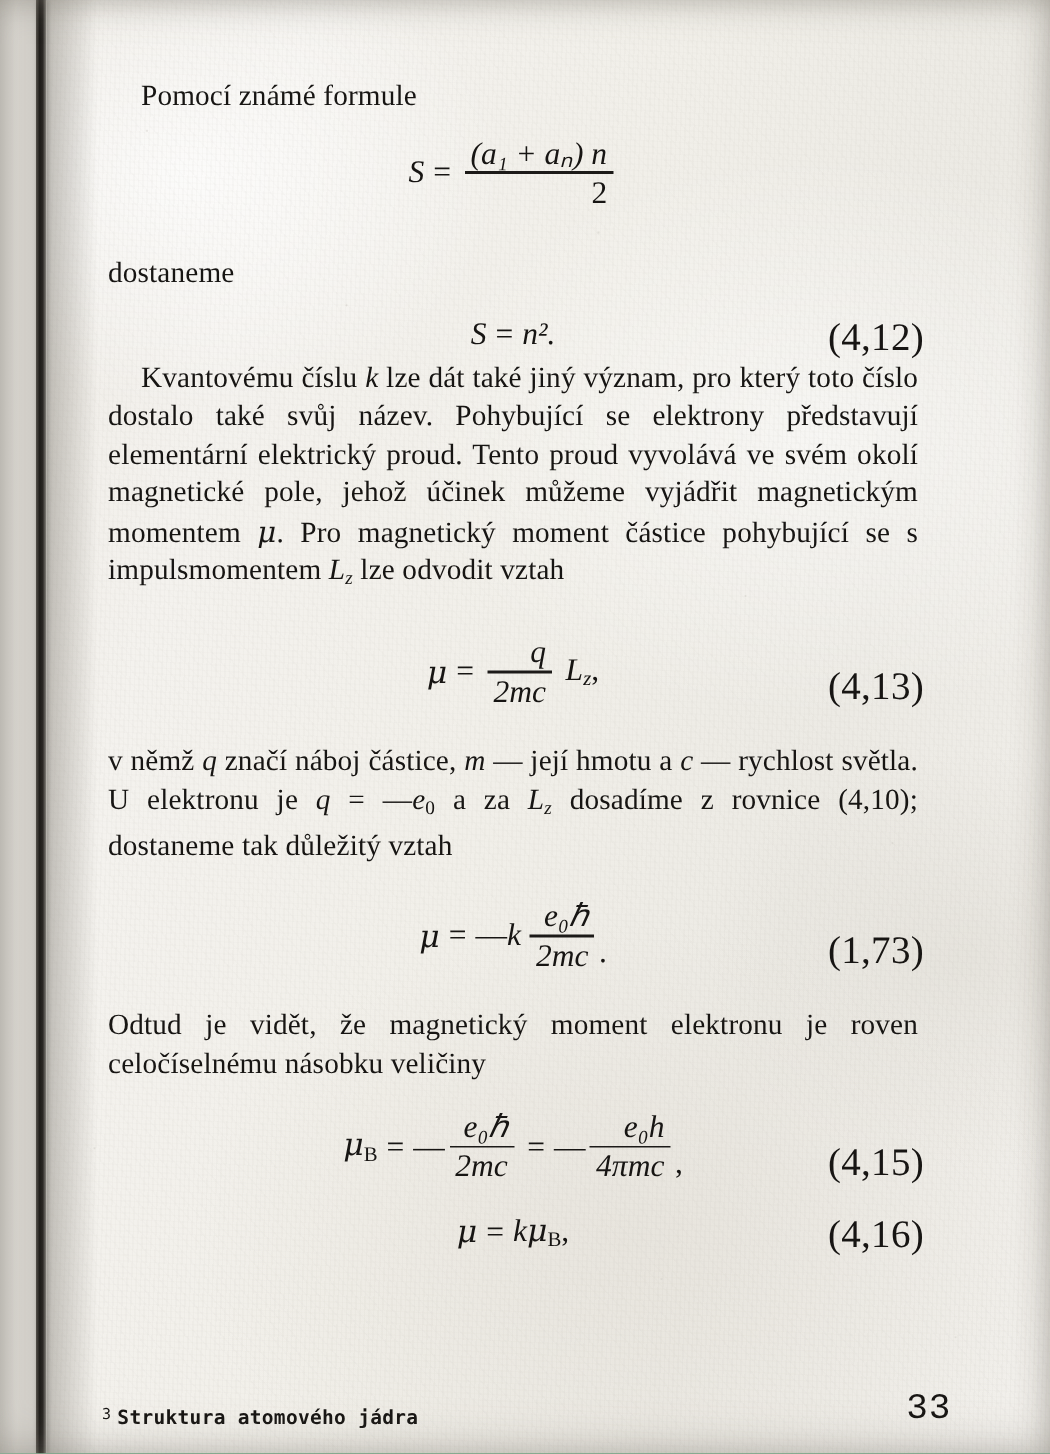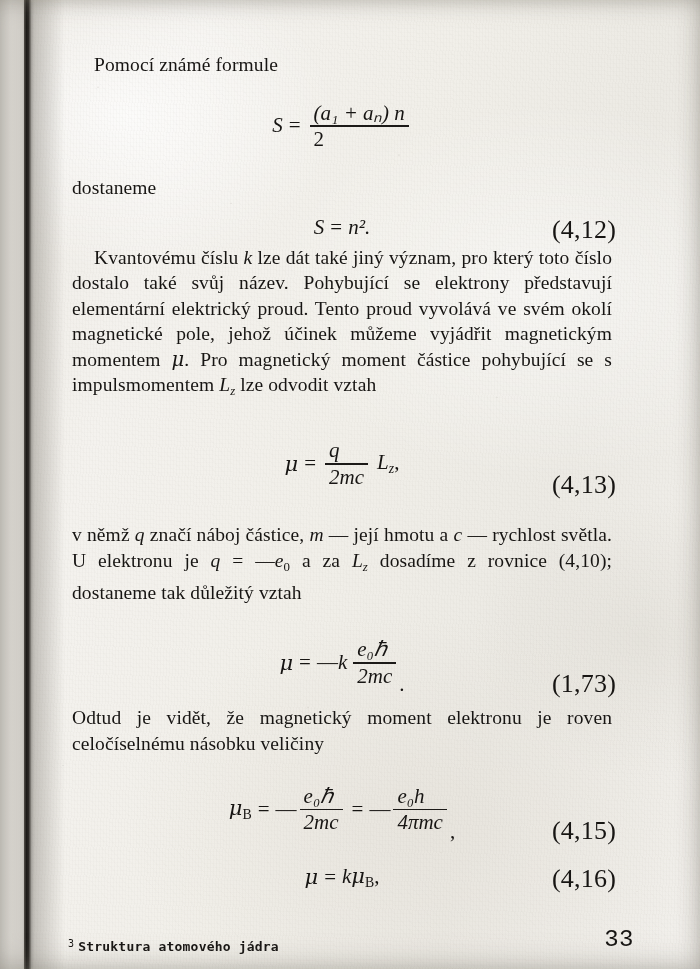--- a/index.html
+++ b/index.html
@@ -120,23 +120,23 @@
   .eqnum {
     position: absolute;
     right: -4px;
     bottom: 0px;
     font-size: 26px;
     letter-spacing: .2px;
   }
   .frac {
     display: inline-flex;
     flex-direction: column;
-    align-items: flex-start;
+    align-items: flex-end;
     vertical-align: middle;
-    margin: 12px 3px;
+    margin: 1px 3px;
     line-height: 1.08;
   }
   .frac .num { padding: 0 4px 1px 4px; }
   .frac .den { padding: 1px 4px 0 4px; }
   .frac .bar {
     width: 100%;
     height: 1.5px;
     background: #1c1a18;
   }
   .op { margin: 0 6px; }
@@ -191,21 +191,21 @@
     <div class="eqrow" style="margin-top:12px;">
       <span class="it">S</span>
       <span class="op">=</span>
       <span class="frac">
         <span class="num it">(a₁ + aₙ) n</span>
         <span class="bar"></span>
         <span class="den">2</span>
       </span>
     </div>
 
-    <p class="para noindent" style="margin-top:13px;"><span>dostaneme</span></p>
+    <p class="para noindent" style="margin-top:30px;"><span>dostaneme</span></p>
 
     <div class="eqrow" style="margin-top:10px;">
       <span class="it">S</span>
       <span class="op">=</span>
       <span class="it">n².</span>
       <span class="eqnum">(4,12)</span>
     </div>
 
 
     <p class="para indent" style="margin-top:0px;"><span>Kvantovému číslu </span><i class="v">k</i><span> lze dát také jiný význam, pro který toto číslo dostalo také svůj název. Pohybující se elektrony představují elementární elektrický proud. Tento proud vyvolává ve svém okolí magnetické pole, jehož účinek můžeme vyjádřit magnetickým momentem </span><i class="mu">μ</i><span>. Pro magnetický moment částice pohybující se s impulsmomentem </span><i class="v">L</i><span class="sub it">z</span><span> lze odvodit vztah</span></p>
@@ -231,21 +231,21 @@
       <span class="it" style="margin-right:3px;">k</span>
       <span class="frac">
         <span class="num it">e₀ℏ</span>
         <span class="bar"></span>
         <span class="den it">2mc</span>
       </span>
       <span style="align-self:flex-end;padding-bottom:2px;">.</span>
       <span class="eqnum">(1,73)</span>
     </div>
 
-    <p class="para noindent" style="margin-top:6px;"><span>Odtud je vidět, že magnetický moment elektronu je roven celočíselnému násobku veličiny</span></p>
+    <p class="para noindent" style="margin-top:22px;"><span>Odtud je vidět, že magnetický moment elektronu je roven celočíselnému násobku veličiny</span></p>
 
     <div class="eqrow" style="margin-top:17px;">
       <span><i class="mu">μ</i><span class="sub">B</span></span>
       <span class="op">=</span>
       <span>—</span>
       <span class="frac">
         <span class="num it">e₀ℏ</span>
         <span class="bar"></span>
         <span class="den it">2mc</span>
       </span>

